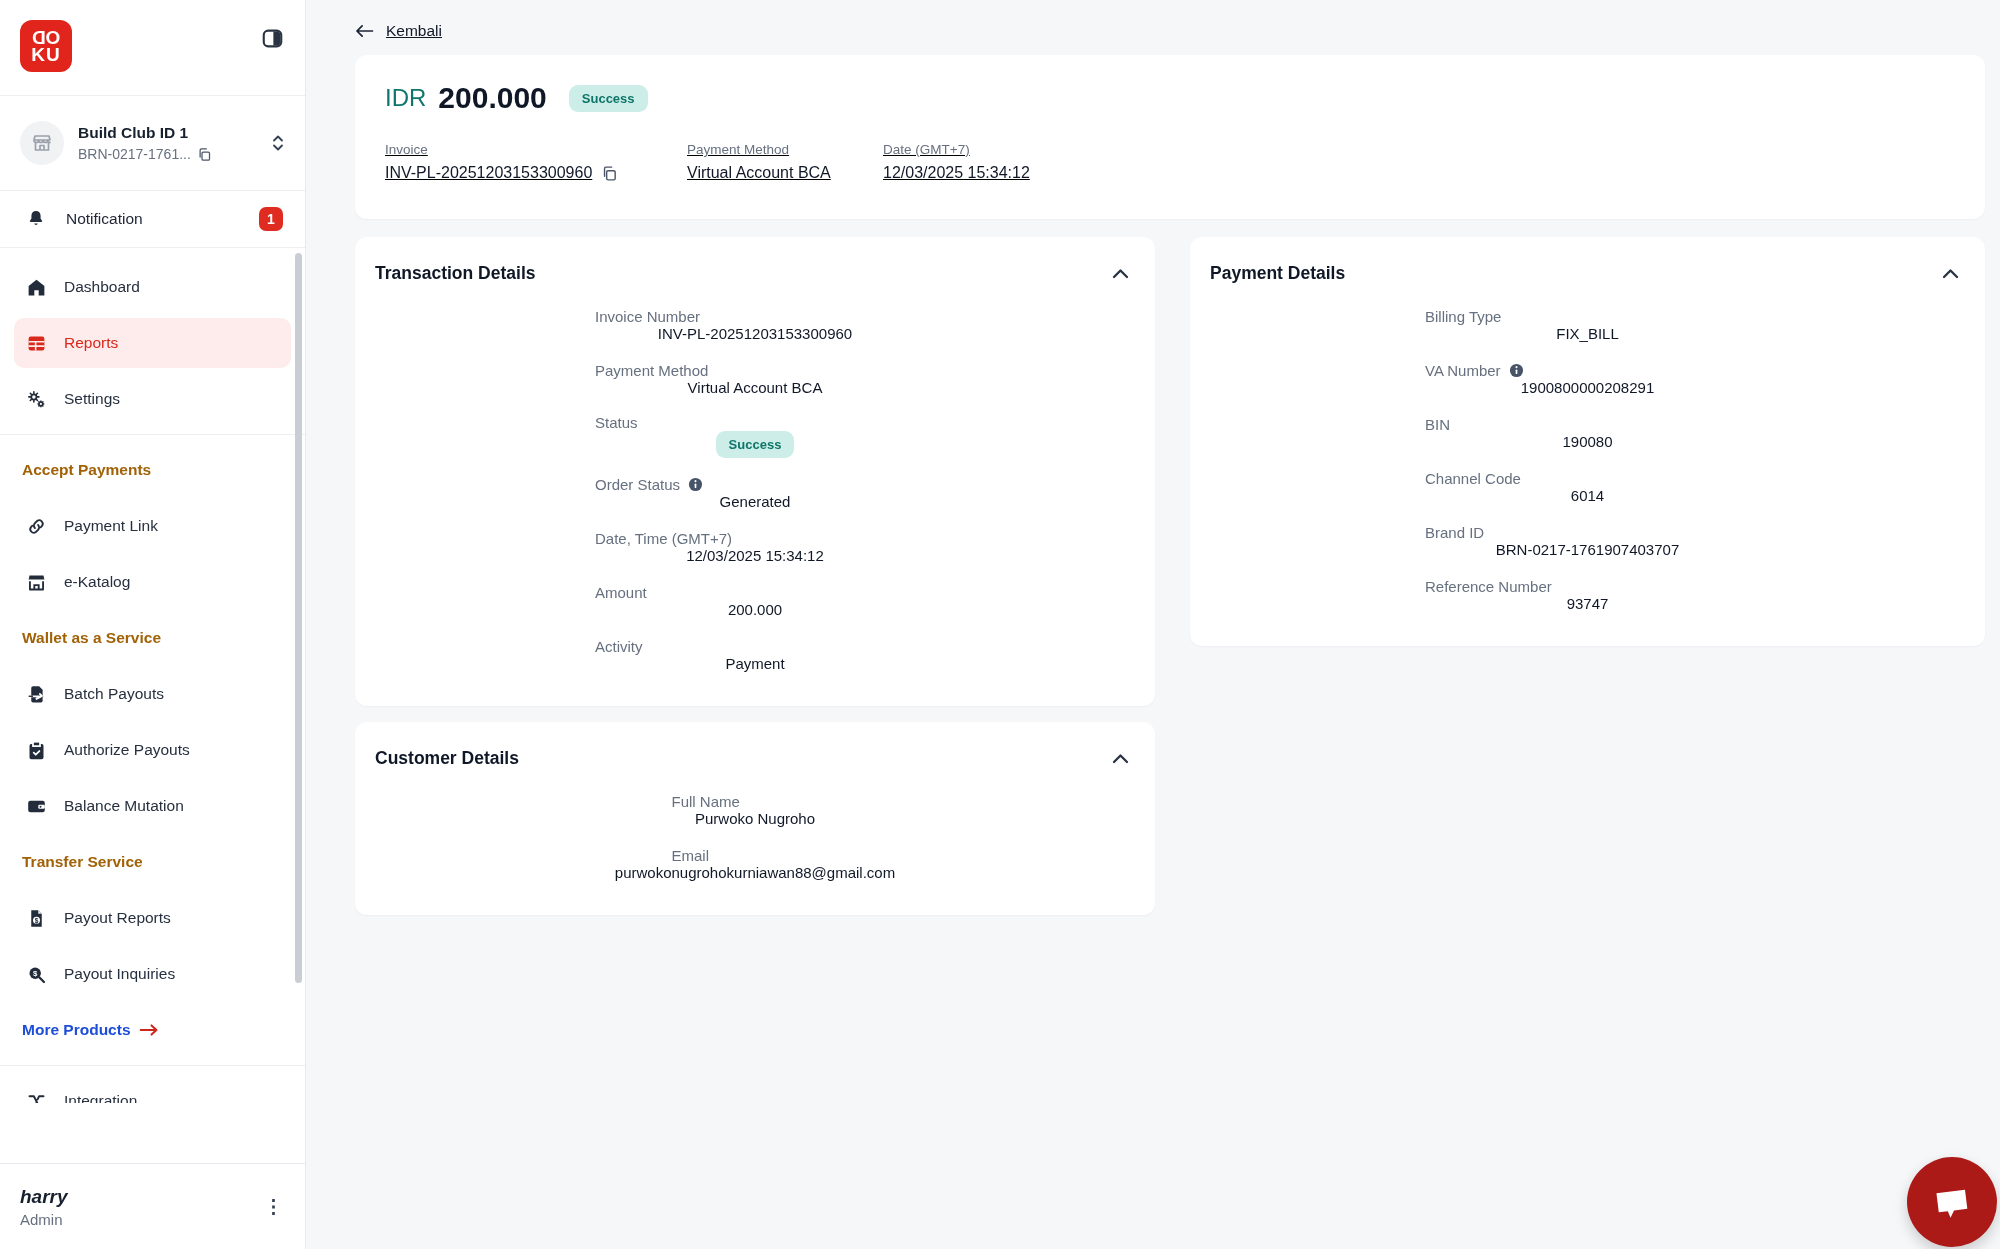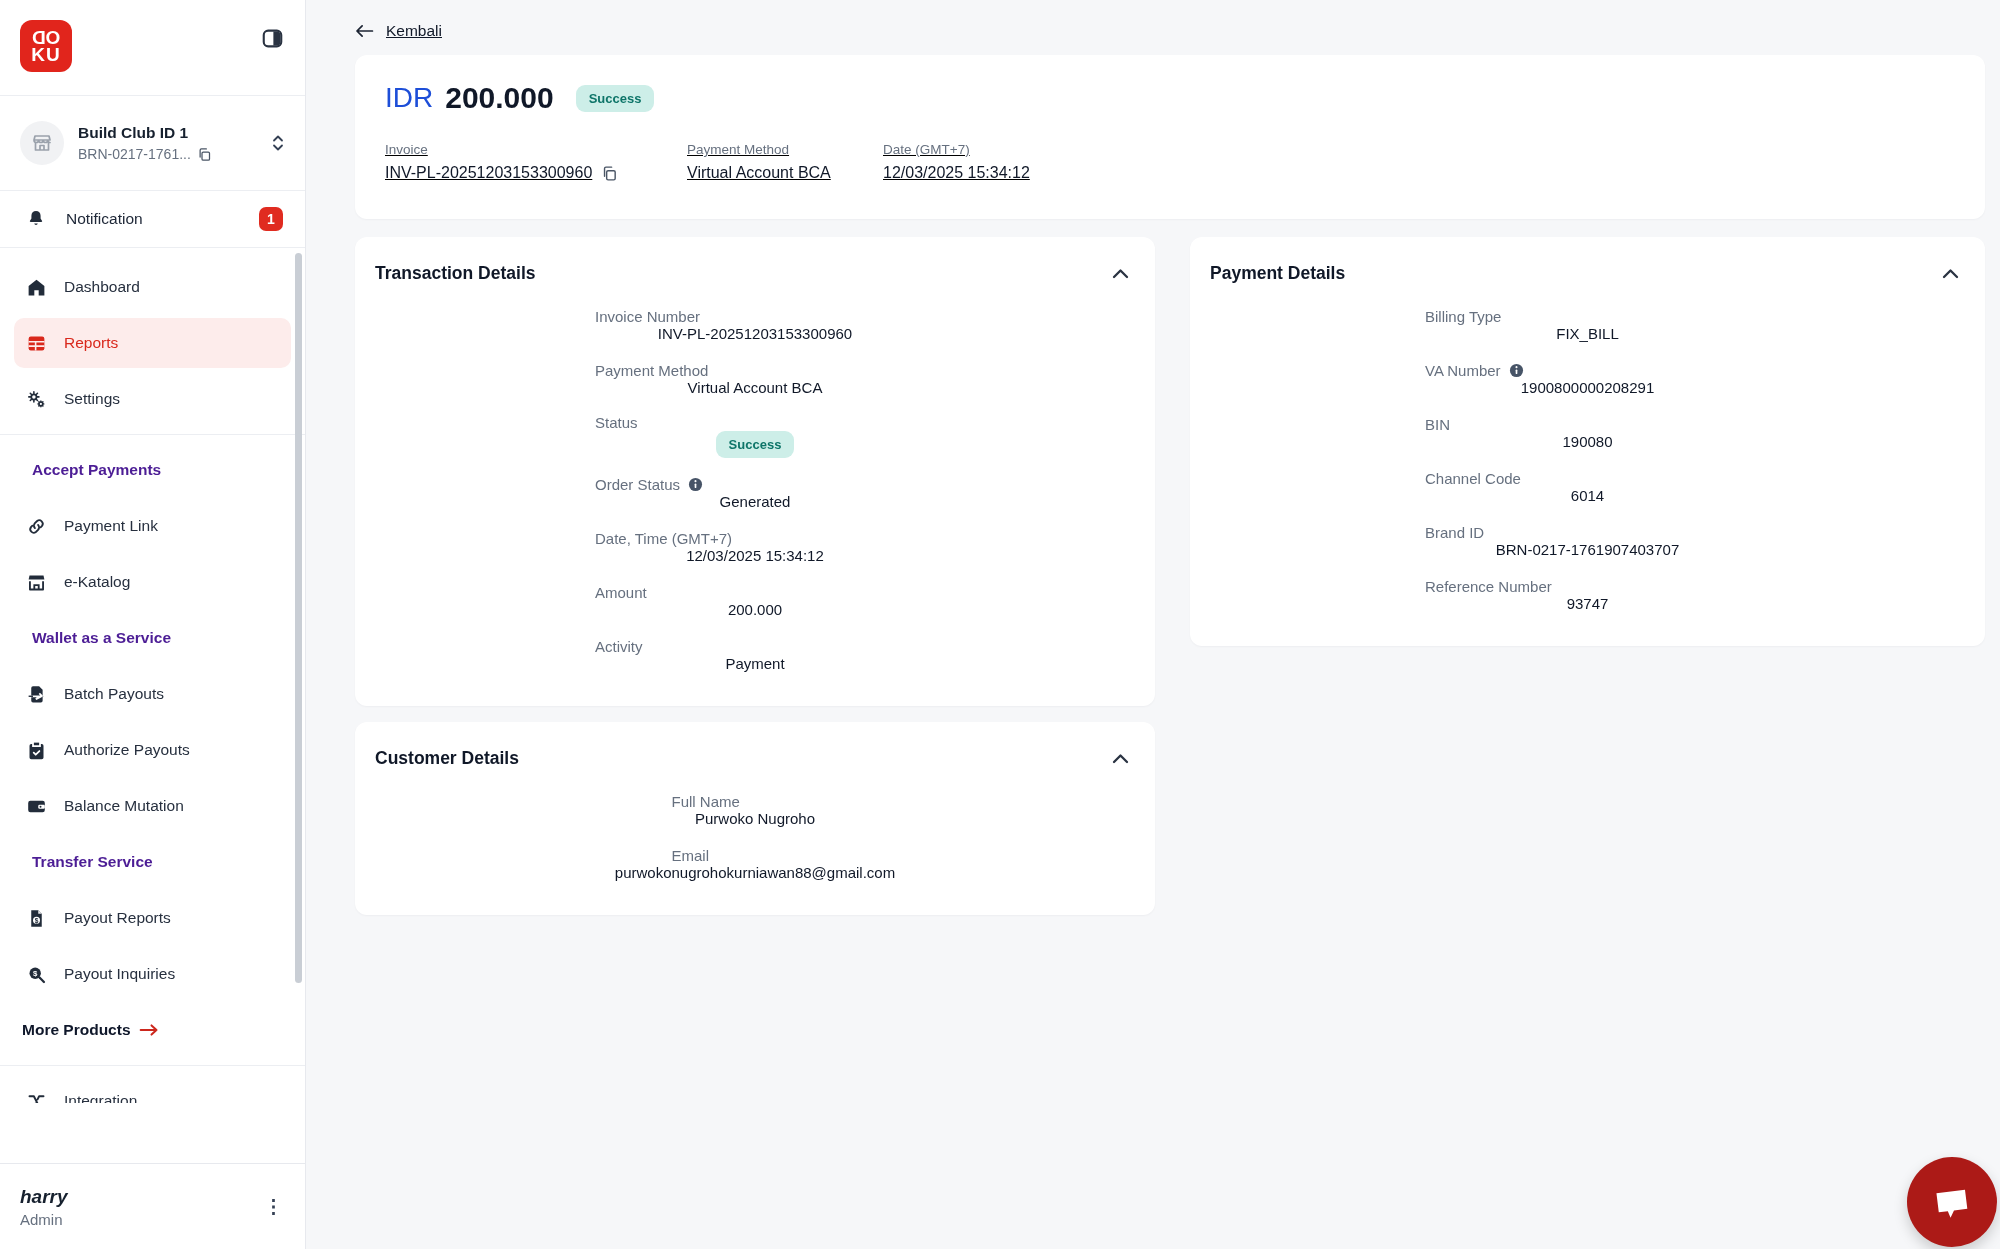--- a/index.html
+++ b/index.html
@@ -19,39 +19,39 @@
   .m-info { flex:1; min-width:0; }
   .m-name { font-size:15.5px; font-weight:700; color:#16202e; }
   .m-id { font-size:14px; color:#66707f; margin-top:4px; display:flex; align-items:center; gap:6px; }
   .notif { height:56px; padding:0 22px 0 26px; display:flex; align-items:center; gap:20px; }
   .notif-label { flex:1; font-size:15.5px; color:#202939; }
   .notif-badge { width:24px; height:24px; background:#e02b20; border-radius:7px; color:#fff; font-size:14px; font-weight:700; display:flex; align-items:center; justify-content:center; }
   .nav-scroll { flex:1; overflow:hidden; padding-top:14px; position:relative; }
   .nav-item { height:50px; margin:0 14px 6px 14px; border-radius:10px; display:flex; align-items:center; gap:17px; padding:0 12px; font-size:15.5px; color:#27303f; cursor:pointer; }
   .nav-item.active { background:#fdeceb; color:#d9281c; font-weight:500; }
   .nav-div { height:1px; background:#eceef2; margin:10px 0; }
-  .nav-header { height:50px; margin:0 0 6px 0; padding:0 32px; display:flex; align-items:center; font-size:15.5px; font-weight:700; color:#4c1d95; }
-  .more-link { height:50px; margin:0 0 6px 0; padding:0 22px; display:flex; align-items:center; gap:8px; font-size:15.5px; font-weight:600; color:#0f172a; cursor:pointer; }
+  .nav-header { height:50px; margin:0 0 6px 0; padding:0 22px; display:flex; align-items:center; font-size:15.5px; font-weight:700; color:#a16207; }
+  .more-link { height:50px; margin:0 0 6px 0; padding:0 22px; display:flex; align-items:center; gap:8px; font-size:15.5px; font-weight:600; color:#1d4ed8; cursor:pointer; }
   .partial-clip { height:27px; overflow:hidden; }
   .sb-footer { height:86px; border-top:1px solid #e7e9ee; background:#fff; padding:0 22px 0 20px; display:flex; align-items:center; justify-content:space-between; }
   .u-name { font-size:19px; font-weight:700; color:#16202e;font-style:italic; }
   .u-role { font-size:15px; color:#66707f; margin-top:3px; }
   .kebab { font-size:19px; color:#344054; letter-spacing:0; line-height:6px; cursor:pointer; font-weight:700; }
   .sb-scrollthumb { position:absolute; right:3px; top:253px; width:7px; height:730px; background:#c9ced5; border-radius:4px; }
 
   .icon { flex-shrink:0; display:inline-flex; }
 
   
   .main { flex:1; height:100%; background:#f6f7f9; padding:22px 15px 0 49px; position:relative; }
   .back-row { display:flex; align-items:center; gap:12px; margin-bottom:15px; cursor:pointer; width:max-content; }
   .back-label { font-size:15.5px; font-weight:500; color:#101828; text-decoration:underline; }
   .card { background:#fff; border-radius:12px; box-shadow:0 1px 2px rgba(16,24,40,0.04); }
   .summary-card { width:1630px; height:164px; padding:26px 30px; }
   .amount-row { display:flex; align-items:center; gap:10px; }
-  .cur { font-size:28px; color:#1d4ed8; font-weight:500; }
+  .cur { font-size:24px; color:#0f766e; font-weight:500; }
   .amt { font-size:30px; color:#101828; font-weight:700; margin-left:2px; }
   .badge { background:#cdeee8; color:#0e7569; font-size:13px; font-weight:700; padding:6px 13px; border-radius:9px; margin-left:12px; }
   .sum-fields { display:flex; margin-top:27px;text-decoration:underline; }
   .sum-col1 { width:302px; } .sum-col2 { width:196px; }
   .f-label { font-size:13.5px; color:#66707f; }
   .f-value { font-size:16px; color:#101828; margin-top:7px; display:flex; align-items:center; gap:9px; }
 
   .details-row { display:flex; gap:35px; margin-top:18px; align-items:flex-start; }
   .col-left { width:800px; }
   .col-right { flex:1; }

